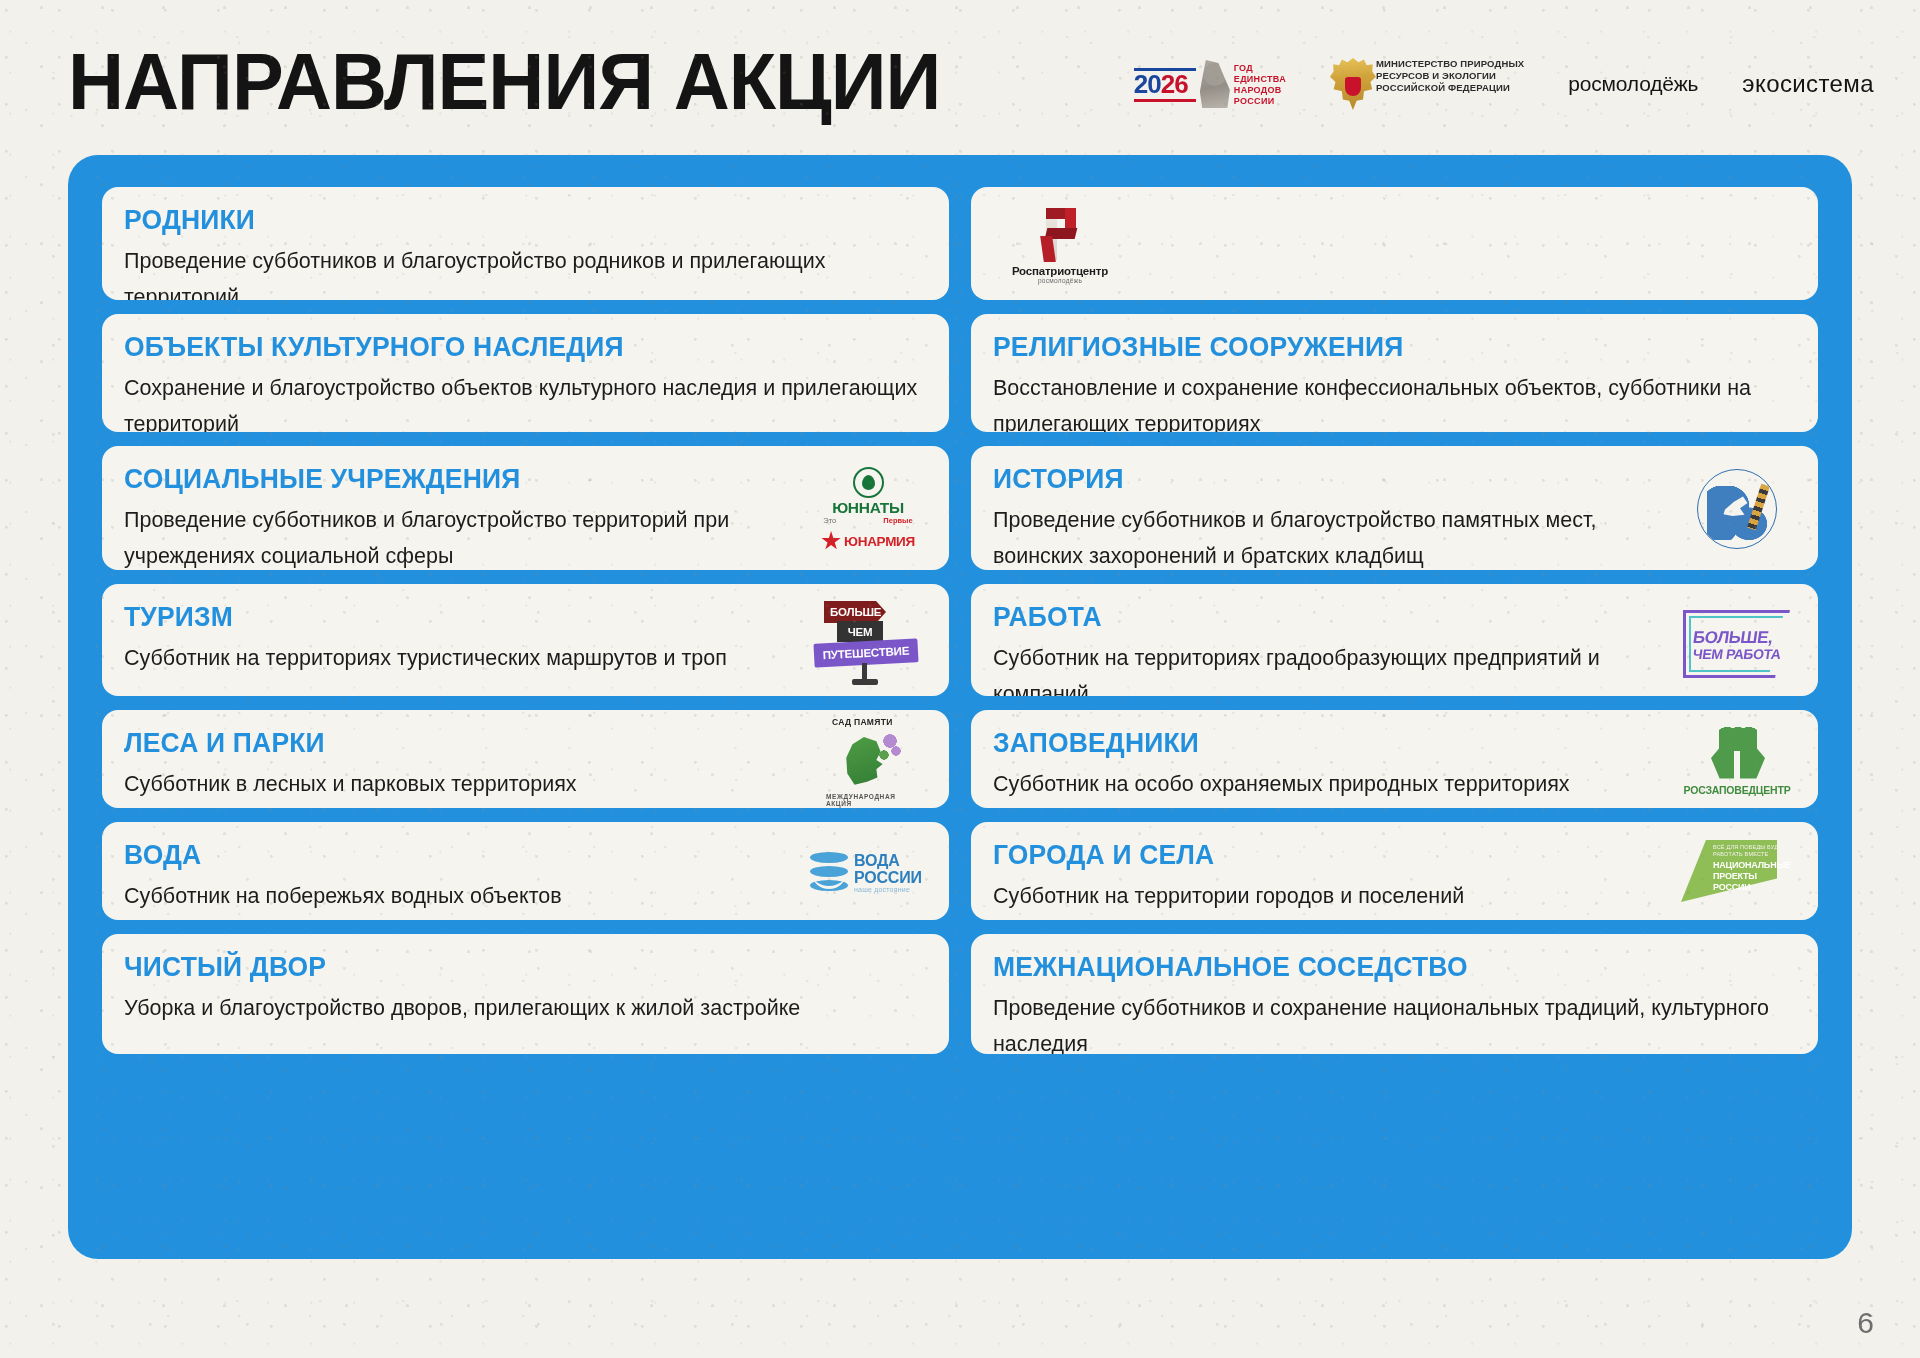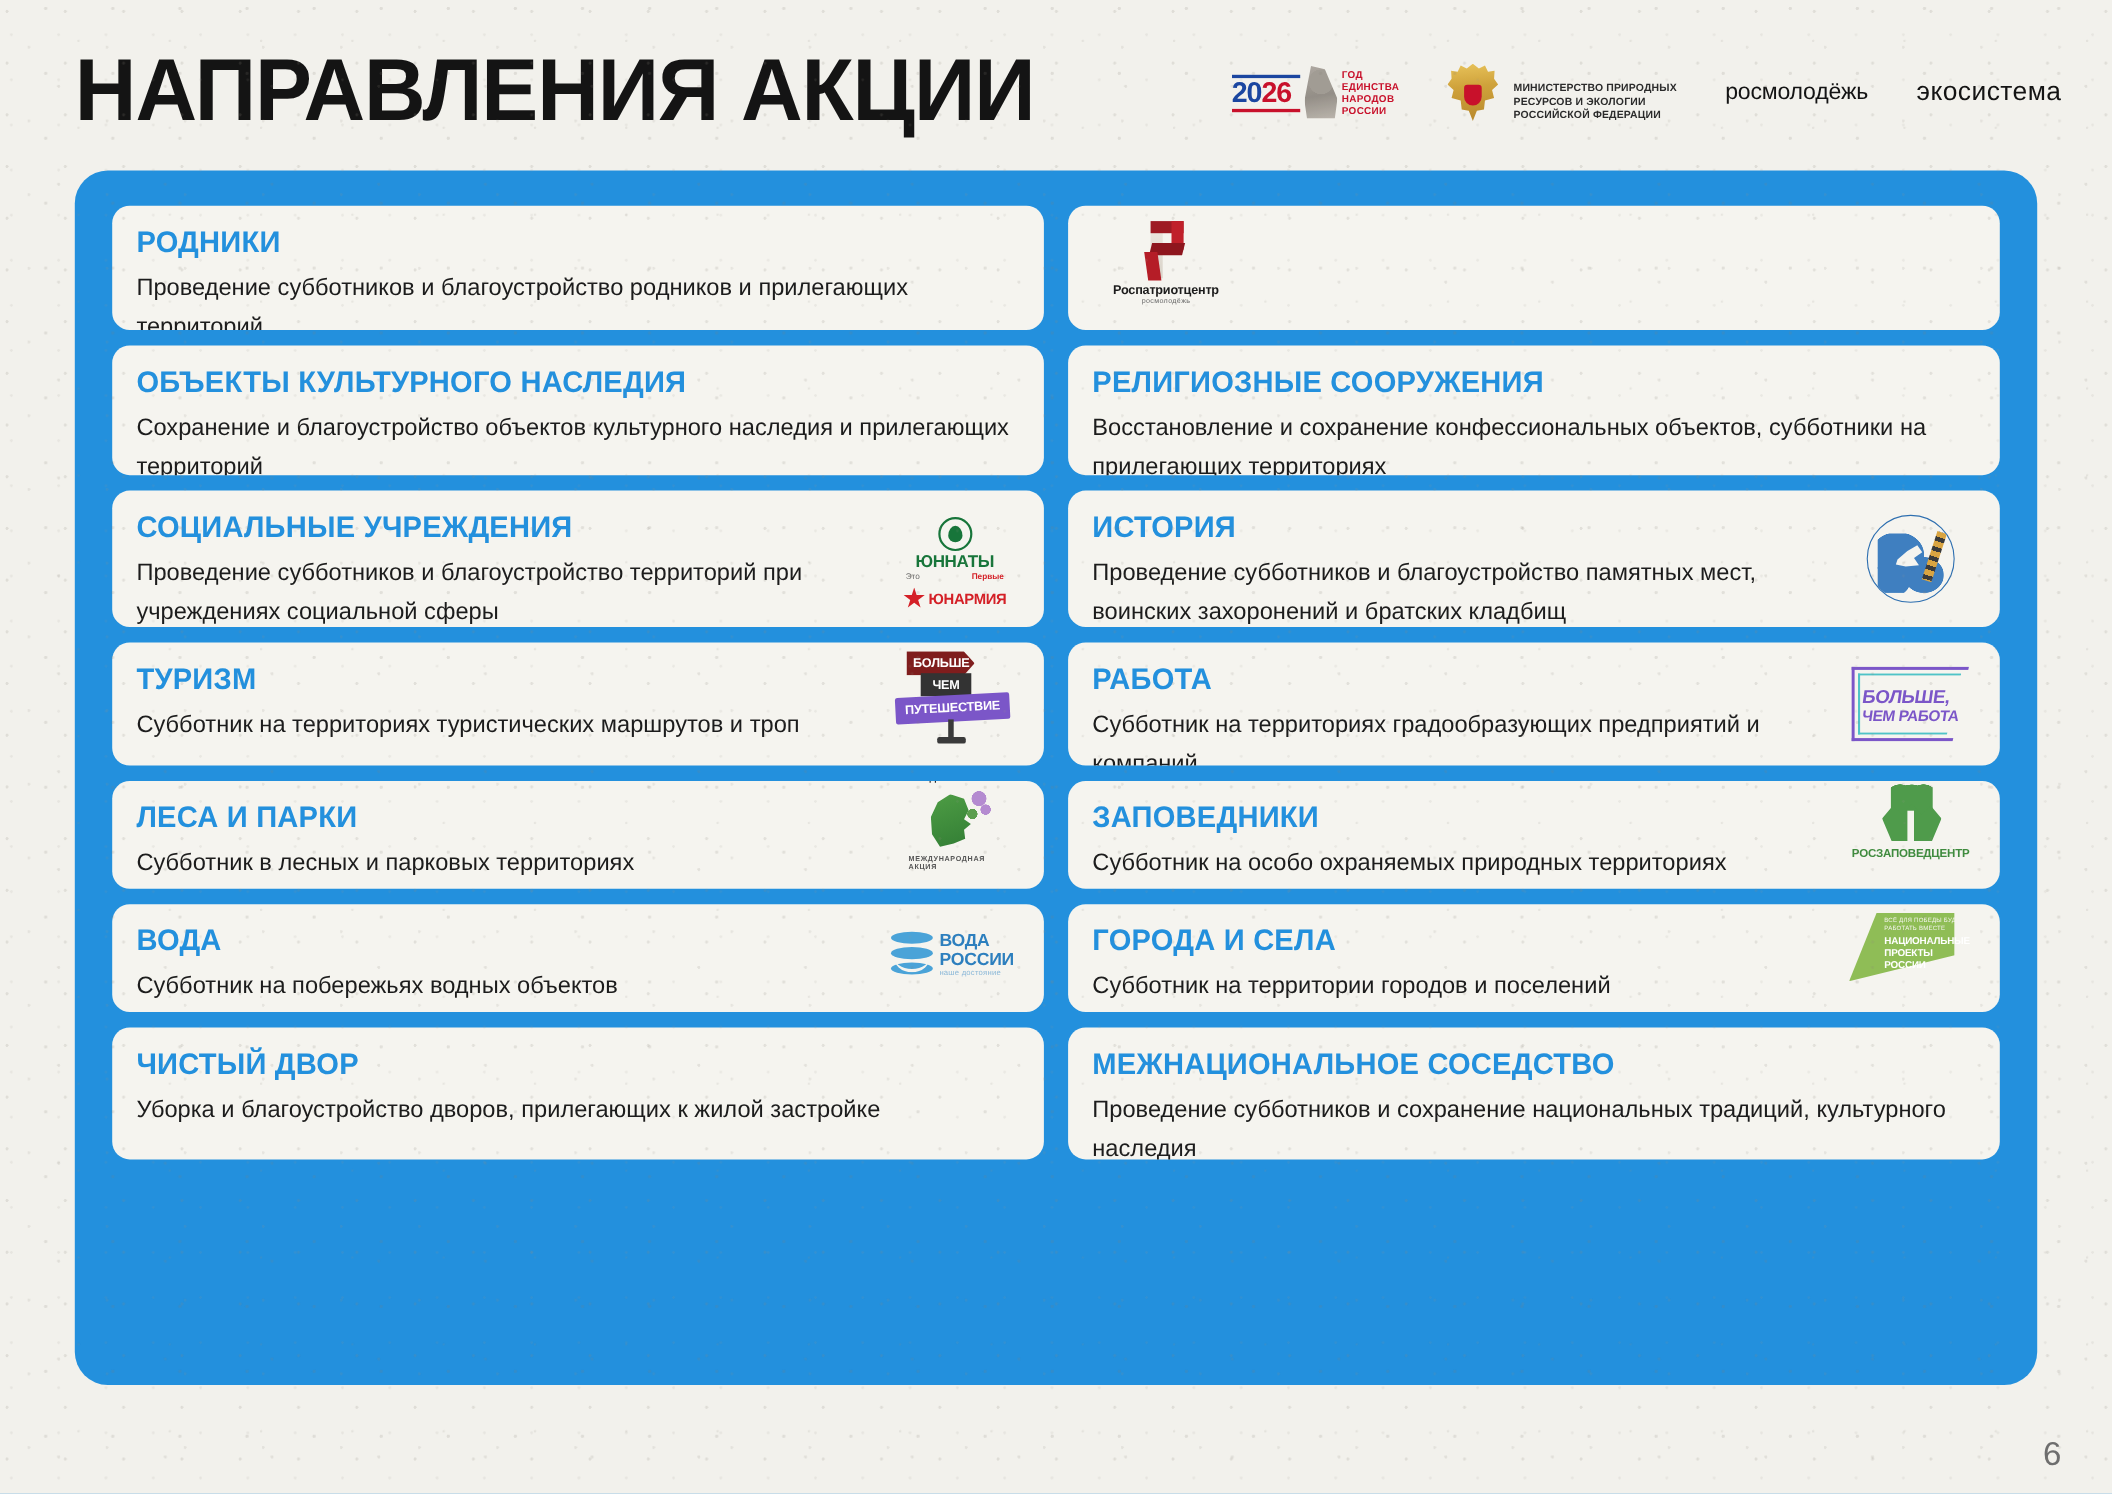--- a/index.html
+++ b/index.html
@@ -51,21 +51,21 @@
       linear-gradient(170deg,#a8a29a 0%,#8c867e 55%,#b6b0a7 100%);
     -webkit-mask:linear-gradient(#000,#000);
     clip-path:polygon(20% 0,62% 6%,78% 30%,100% 62%,92% 100%,8% 100%,0 66%,10% 32%);
     opacity:.92;
   }
   .l2026-txt{display:flex;flex-direction:column;gap:1px;}
   .l2026-txt span{
     font-size:9px;font-weight:bold;color:#c8112b;letter-spacing:.3px;line-height:10px;
   }
   
-  .logo-min{display:flex;align-items:flex-end;gap:14px;}
+  .logo-min{display:flex;align-items:flex-start;gap:0;}
   .coat{
     width:46px;height:52px;position:relative;
   }
   .coat-body{
     position:absolute;inset:0;
     background:linear-gradient(175deg,#e8c35a 0%,#cfa23b 40%,#b8882c 100%);
     clip-path:polygon(50% 0,62% 8%,74% 3%,80% 14%,93% 12%,92% 26%,100% 36%,88% 46%,
       92% 60%,74% 64%,72% 80%,58% 82%,50% 100%,42% 82%,28% 80%,26% 64%,8% 60%,
       12% 46%,0 36%,8% 26%,7% 12%,20% 14%,26% 3%,38% 8%);
   }
@@ -93,21 +93,21 @@
   .card-text{flex:1 1 auto;min-width:0;}
   .card h3{
     margin:0 0 8px 0;font-size:27px;line-height:30px;font-weight:bold;
     color:#2390dd;letter-spacing:.2px;
     font-family:"Liberation Sans Narrow","Liberation Sans",sans-serif;
     transform:scaleX(.98);transform-origin:left center;
   }
   .card p{
     margin:0;font-size:21.5px;line-height:36px;color:#1c1c1c;font-weight:normal;
   }
-  .card-logo{flex:0 0 auto;width:118px;height:100%;display:flex;align-items:flex-end;justify-content:center;margin-left:8px;}
+  .card-logo{flex:0 0 auto;width:118px;height:100%;display:flex;align-items:center;justify-content:center;margin-left:8px;}
   .r1{height:113px;}
   .r2{height:118px;}
   .r3{height:124px;}
   .r4{height:112px;}
   .r5{height:98px;}
   .r6{height:98px;}
   .r7{height:120px;}
   
   .lg{width:112px;height:92px;position:relative;display:flex;flex-direction:column;align-items:center;justify-content:center;}
   

